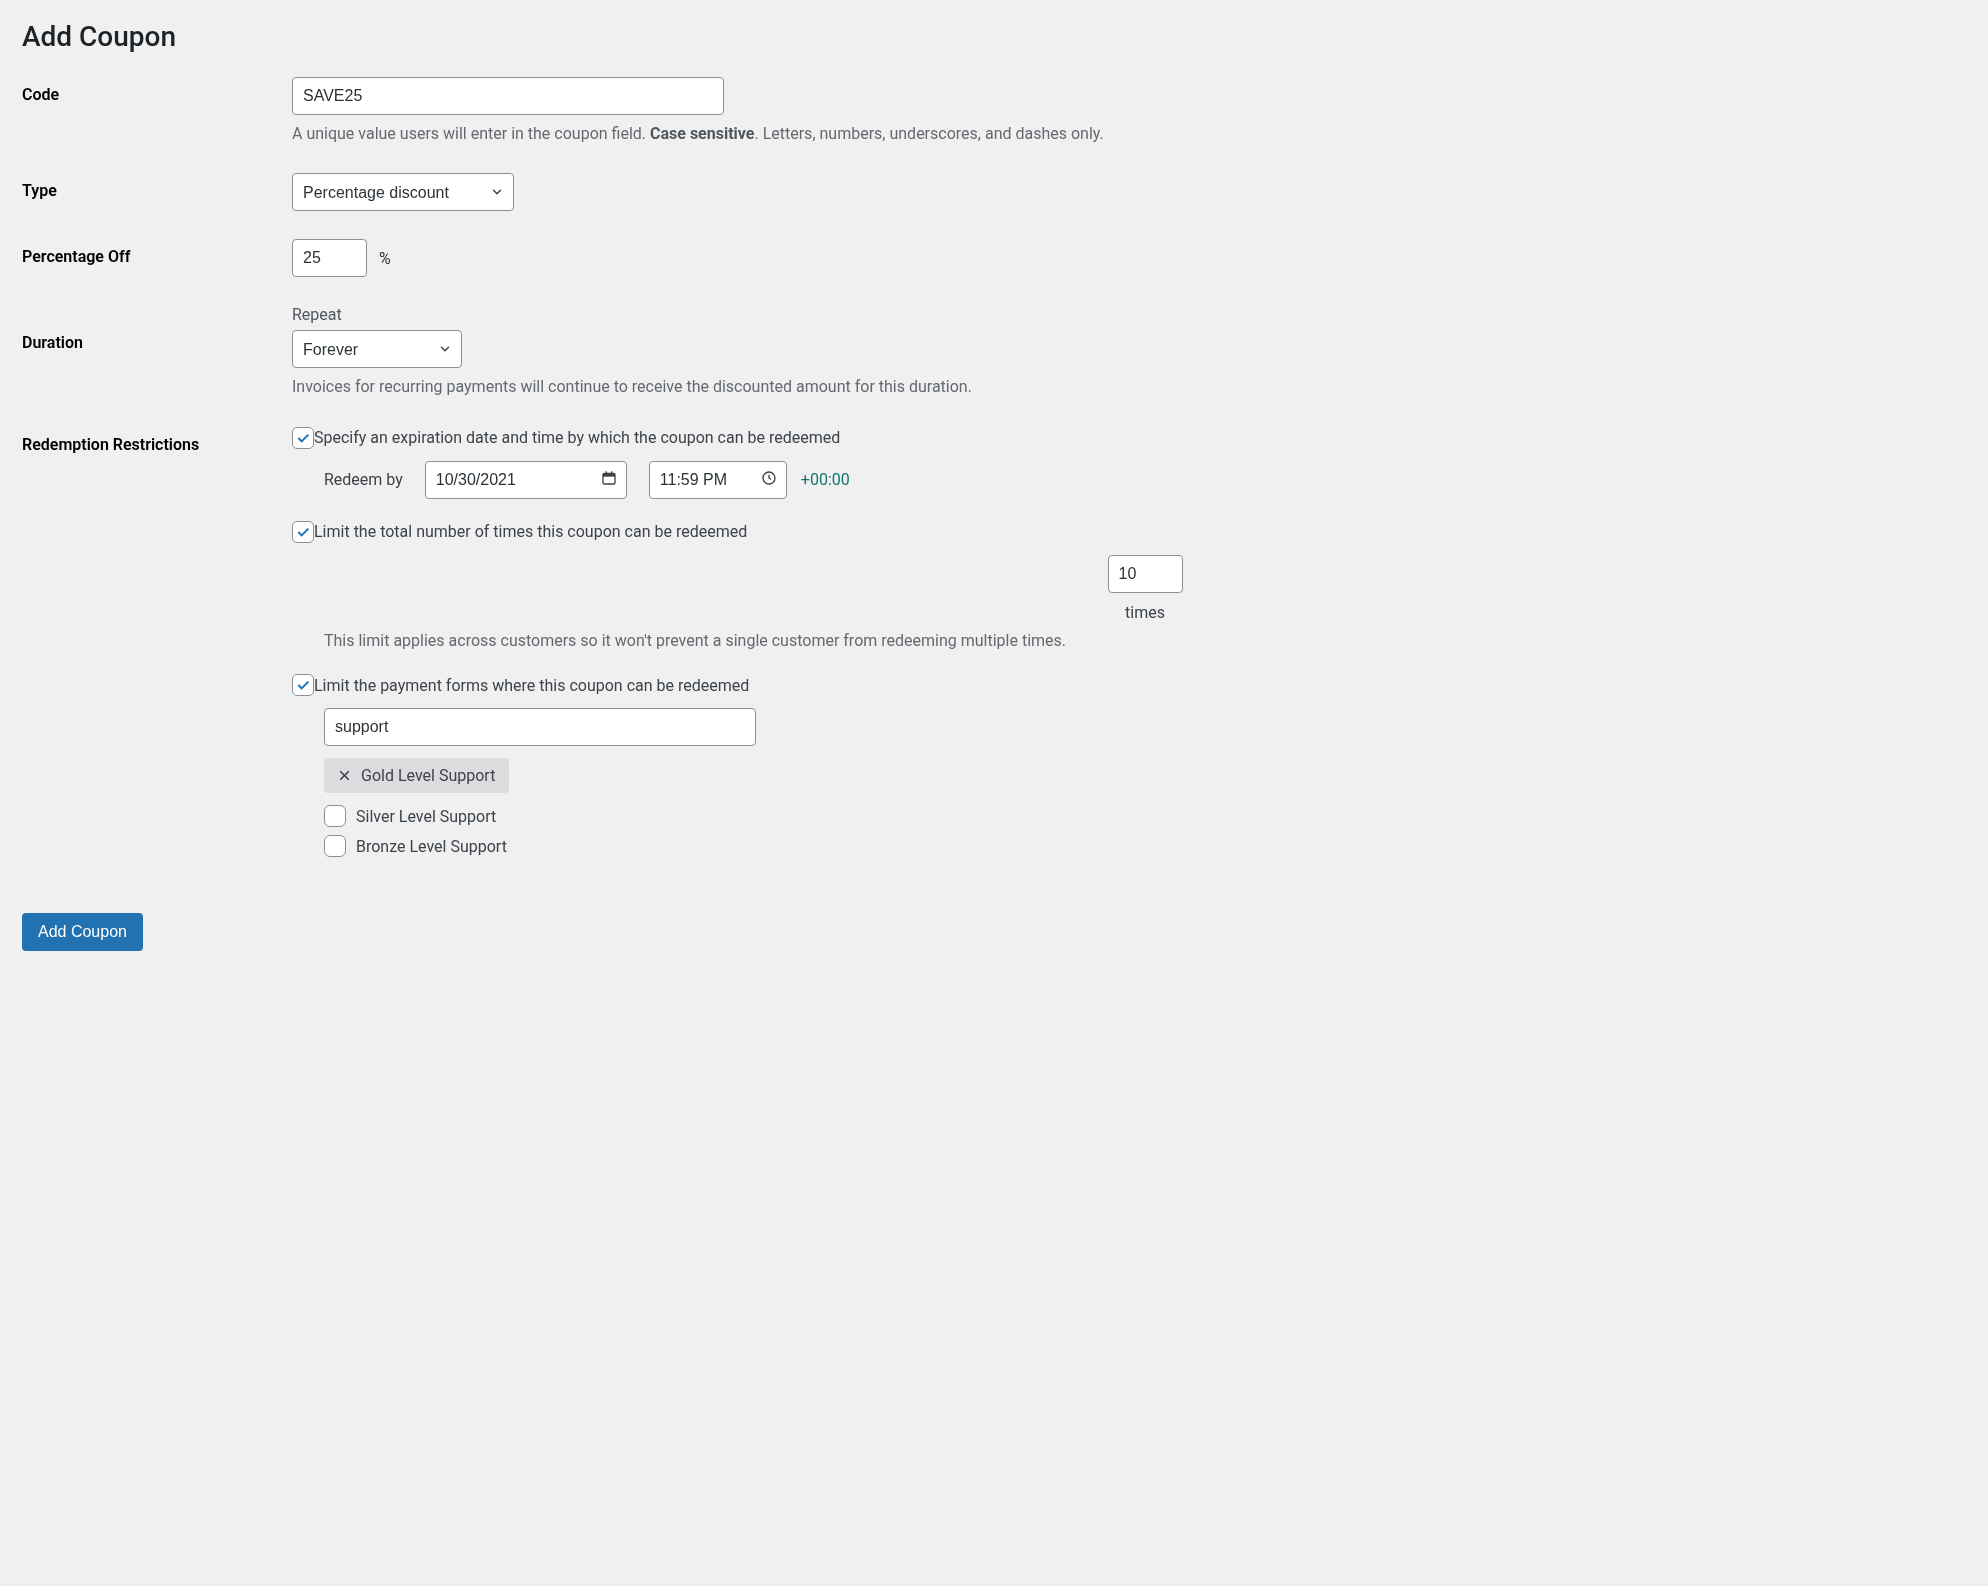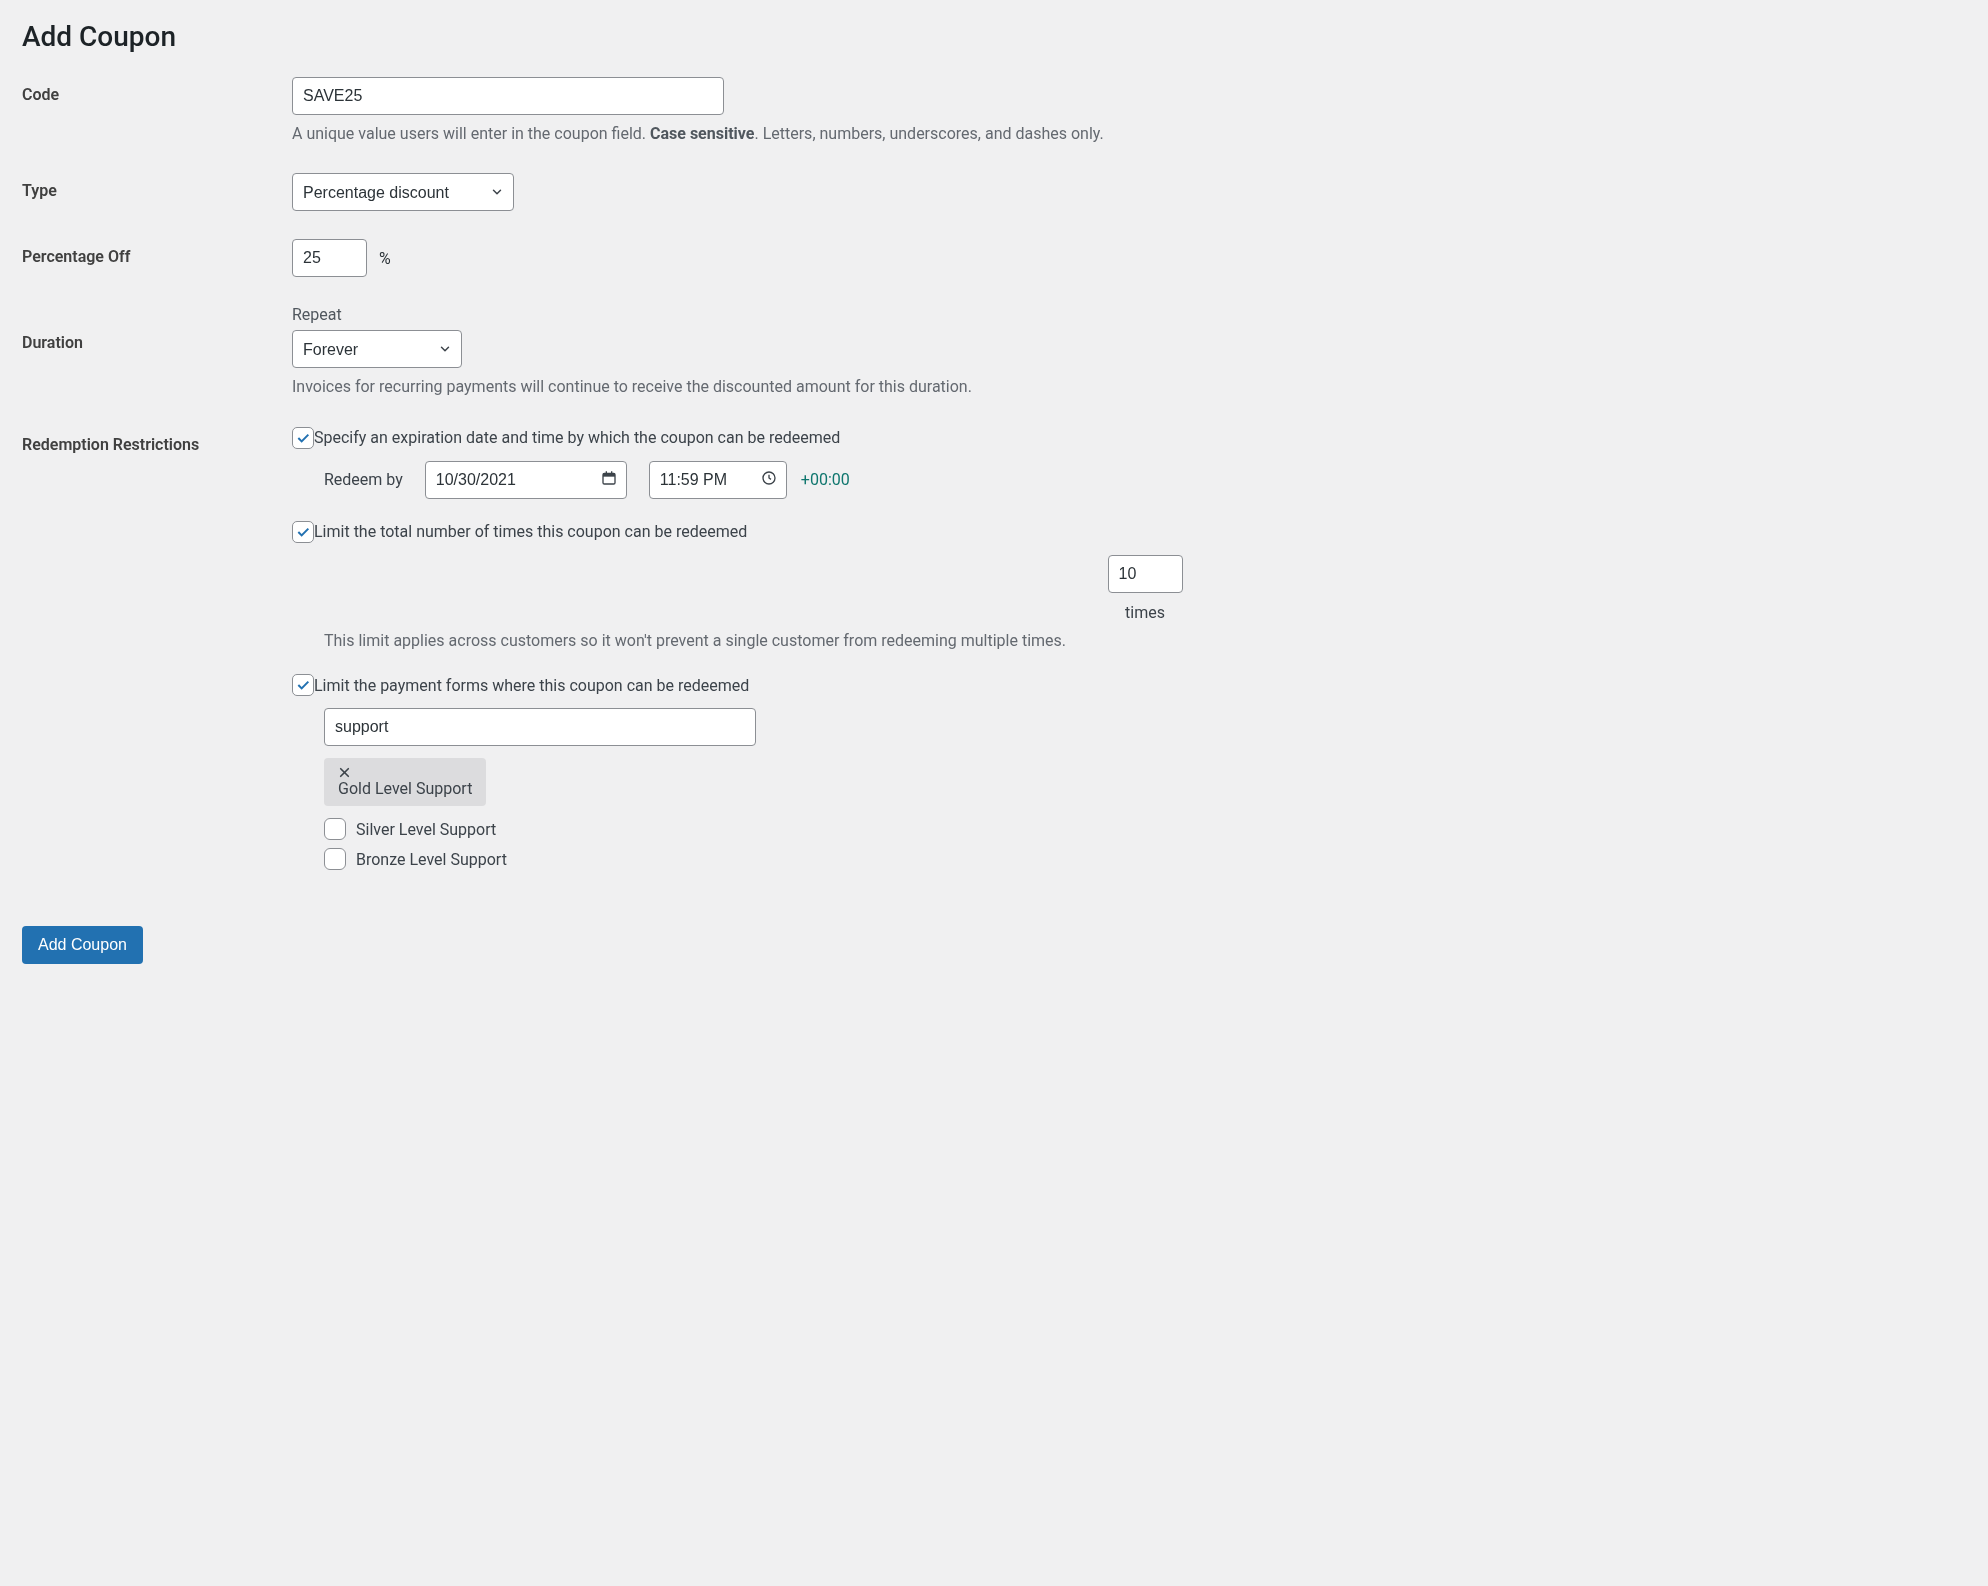--- a/index.html
+++ b/index.html
@@ -20,21 +20,21 @@
     display: flex;
     align-items: flex-start;
     margin-bottom: 28px;
   }
   .label-col {
     width: 270px;
     flex-shrink: 0;
     padding-top: 8px;
     font-size: 16px;
     font-weight: 600;
-    color: #404040;
+    color: #000000;
   }
   .field-col {
     flex: 1;
     font-size: 16px;
     color: #3c434a;
   }
   .help-text {
     color: #646970;
     font-size: 16px;
     margin-top: 8px;
@@ -133,28 +133,29 @@
     transform: translateY(-50%);
     color: #3c434a;
     pointer-events: none;
   }
   .date-input { width: 202px; }
   .time-input { width: 138px; }
   .tz { color: #0f766e; }
   .sub-block { margin-bottom: 22px; }
   .chip {
     display: inline-flex;
+    align-items: center;
+    gap: 10px;
     background: #dcdcde;
     border-radius: 4px;
     padding: 8px 14px;
     color: #3c434a;
     font-size: 16px;
     margin-top: 12px;
     margin-left: 32px;
-    flex-direction: column;
   }
   .chip .x-icon { cursor: pointer; display: inline-flex; }
   .option-list {
     margin-left: 32px;
     margin-top: 12px;
     text-align: right;
   }
   .option-item {
     display: flex;
     align-items: center;

